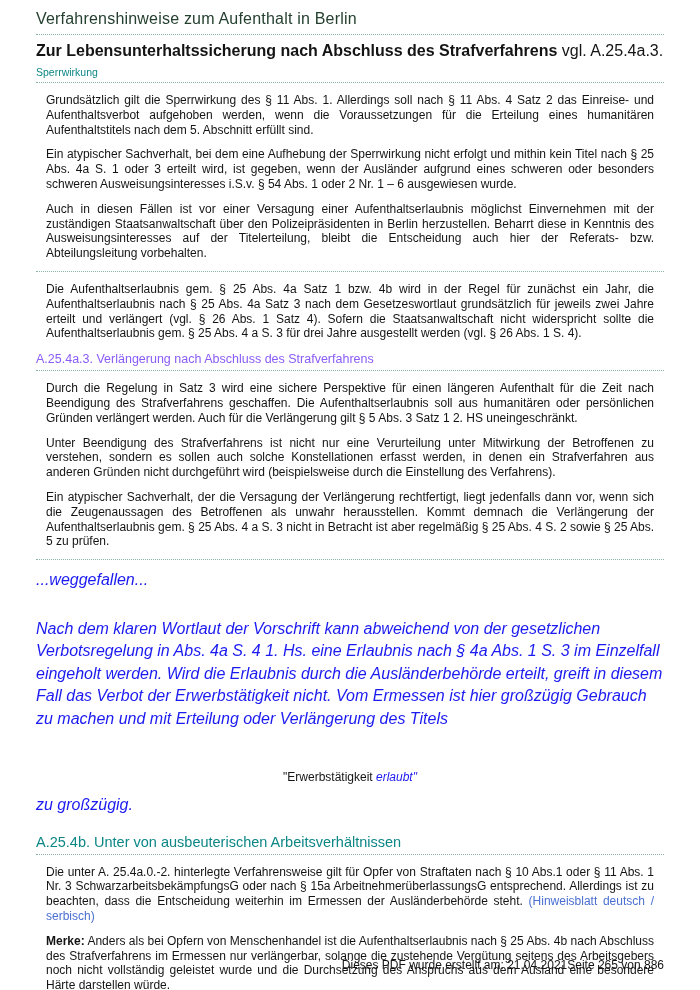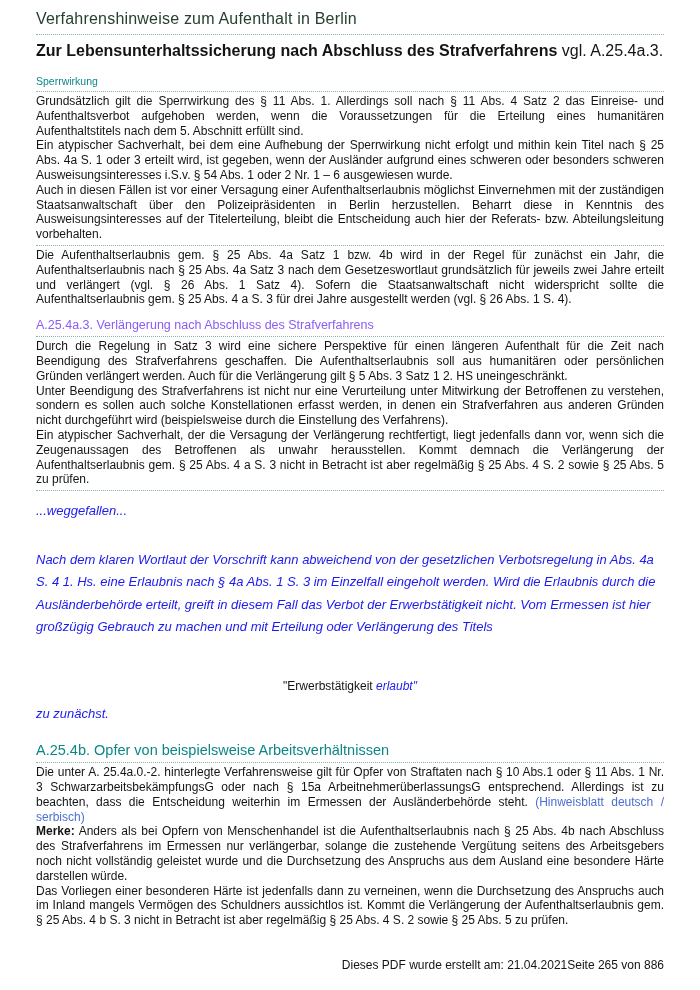--- a/index.html
+++ b/index.html
@@ -27,47 +27,47 @@
   }
   .title-rule { margin: 5px 0 2px 0; }
 
   .intro {
     margin: 8px 0 0 0;
     font-size: 16px;
     line-height: 15px;
   }
 
   .h-small {
-    margin: 17px 0 0 0;
+    margin: 8px 0 0 0;
     font-size: 10.5px;
     line-height: 13px;
     color: #0d8686;
   }
   .h-section {
     margin: 11px 0 0 0;
     font-size: 12.5px;
     line-height: 15px;
     color: #8b5cf6;
   }
   .h-large {
     margin: 16px 0 0 0;
     font-size: 14.5px;
     line-height: 18px;
     color: #0d8686;
   }
 
   p.para {
-    margin: 0;
+    margin: 10px;
     font-size: 12px;
     line-height: 14.8px;
     text-align: justify;
   }
   p.blue {
     margin: 9px 0 0 0;
-    font-size: 13px;
+    font-size: 16px;
     line-height: 22.5px;
     color: #1b1af0;
     font-style: italic;
   }
   p.quote {
     margin: 40px 0 0 0;
     font-size: 12px;
     line-height: 15px;
     text-align: center;
     color: #141414;
@@ -104,22 +104,22 @@
       <p class="para">Die Aufenthaltserlaubnis gem. § 25 Abs. 4a Satz 1 bzw. 4b wird in der Regel für zunächst ein Jahr, die Aufenthaltserlaubnis nach § 25 Abs. 4a Satz 3 nach dem Gesetzeswortlaut grundsätzlich für jeweils zwei Jahre erteilt und verlängert (vgl. § 26 Abs. 1 Satz 4). Sofern die Staatsanwaltschaft nicht widerspricht sollte die Aufenthaltserlaubnis gem. § 25 Abs. 4 a S. 3 für drei Jahre ausgestellt werden (vgl. § 26 Abs. 1 S. 4).</p>
       <div class="h-section">A.25.4a.3. Verlängerung nach Abschluss des Strafverfahrens</div>
       <div class="rule"></div>
       <p class="para">Durch die Regelung in Satz 3 wird eine sichere Perspektive für einen längeren Aufenthalt für die Zeit nach Beendigung des Strafverfahrens geschaffen. Die Aufenthaltserlaubnis soll aus humanitären oder persönlichen Gründen verlängert werden. Auch für die Verlängerung gilt § 5 Abs. 3 Satz 1 2. HS uneingeschränkt.</p>
       <p class="para">Unter Beendigung des Strafverfahrens ist nicht nur eine Verurteilung unter Mitwirkung der Betroffenen zu verstehen, sondern es sollen auch solche Konstellationen erfasst werden, in denen ein Strafverfahren aus anderen Gründen nicht durchgeführt wird (beispielsweise durch die Einstellung des Verfahrens).</p>
       <p class="para">Ein atypischer Sachverhalt, der die Versagung der Verlängerung rechtfertigt, liegt jedenfalls dann vor, wenn sich die Zeugenaussagen des Betroffenen als unwahr herausstellen. Kommt demnach die Verlängerung der Aufenthaltserlaubnis gem. § 25 Abs. 4 a S. 3 nicht in Betracht ist aber regelmäßig § 25 Abs. 4 S. 2 sowie § 25 Abs. 5 zu prüfen.</p>
       <div class="rule"></div>
       <p class="blue">...weggefallen...</p>
       <p class="blue" style="margin-top: 26px;">Nach dem klaren Wortlaut der Vorschrift kann abweichend von der gesetzlichen Verbotsregelung in Abs. 4a S. 4 1. Hs. eine Erlaubnis nach § 4a Abs. 1 S. 3 im Einzelfall eingeholt werden. Wird die Erlaubnis durch die Ausländerbehörde erteilt, greift in diesem Fall das Verbot der Erwerbstätigkeit nicht. Vom Ermessen ist hier großzügig Gebrauch zu machen und mit Erteilung oder Verlängerung des Titels</p>
       <p class="quote">"Erwerbstätigkeit <span class="run-blue-italic">erlaubt"</span></p>
-      <p class="blue">zu zunächst.</p>
-      <div class="h-large">A.25.4b. Opfer von beispielsweise Arbeitsverhältnissen</div>
+      <p class="blue">zu großzügig.</p>
+      <div class="h-large">A.25.4b. Unter von ausbeuterischen Arbeitsverhältnissen</div>
       <div class="rule"></div>
       <p class="para">Die unter A. 25.4a.0.-2. hinterlegte Verfahrensweise gilt für Opfer von Straftaten nach § 10 Abs.1 oder § 11 Abs. 1 Nr. 3 SchwarzarbeitsbekämpfungsG oder nach § 15a ArbeitnehmerüberlassungsG entsprechend. Allerdings ist zu beachten, dass die Entscheidung weiterhin im Ermessen der Ausländerbehörde steht. <span class="run-link">(Hinweisblatt deutsch / serbisch)</span></p>
       <p class="para"><span class="run-bold">Merke:</span> Anders als bei Opfern von Menschenhandel ist die Aufenthaltserlaubnis nach § 25 Abs. 4b nach Abschluss des Strafverfahrens im Ermessen nur verlängerbar, solange die zustehende Vergütung seitens des Arbeitsgebers noch nicht vollständig geleistet wurde und die Durchsetzung des Anspruchs aus dem Ausland eine besondere Härte darstellen würde.</p>
       <p class="para">Das Vorliegen einer besonderen Härte ist jedenfalls dann zu verneinen, wenn die Durchsetzung des Anspruchs auch im Inland mangels Vermögen des Schuldners aussichtlos ist. Kommt die Verlängerung der Aufenthaltserlaubnis gem. § 25 Abs. 4 b S. 3 nicht in Betracht ist aber regelmäßig § 25 Abs. 4 S. 2 sowie § 25 Abs. 5 zu prüfen.</p>
     </div>
 </div>
 
 <div class="footer">
   <span>Dieses PDF wurde erstellt am: 21.04.2021</span>
   <span>Seite 265 von 886</span>

